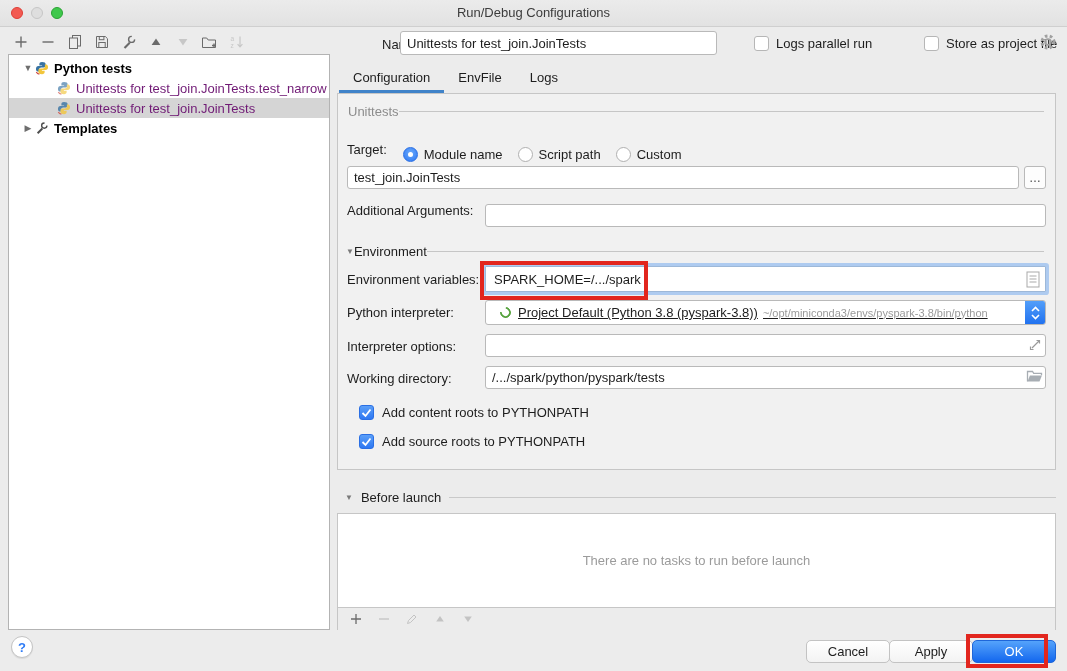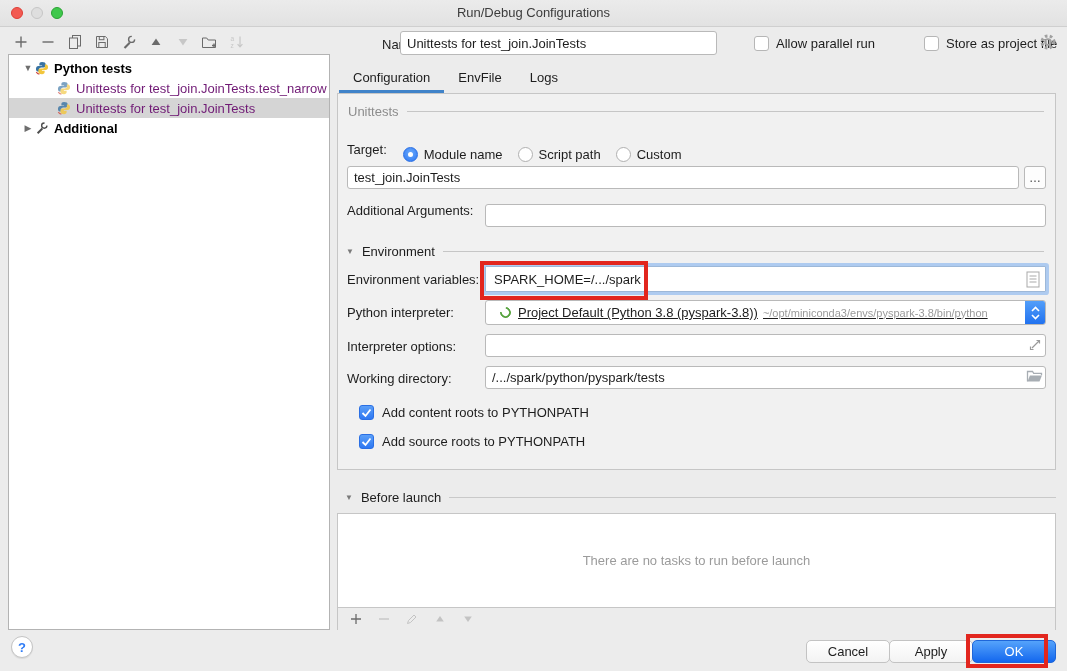--- a/index.html
+++ b/index.html
@@ -47,21 +47,21 @@
   .gear{position:absolute;left:1039px;top:33px;width:18px;height:18px;}
 
   
   .tabs{position:absolute;left:337px;top:66px;height:27px;display:flex;padding-left:2px;}
   .tab{position:relative;padding:4px 14px 0 14px;height:27px;box-sizing:border-box;color:#1d1d1d;}
   .tab.active::after{content:"";position:absolute;left:0;right:0;bottom:0;height:3px;background:#4083c9;}
 
   
   .panel{position:absolute;left:337px;top:93px;width:719px;height:377px;background:#f1f1f1;
     border:1px solid #c6c6c6;box-sizing:border-box;}
-  .sect{position:absolute;display:flex;align-items:center;gap:8px;}
+  .sect{position:absolute;display:flex;align-items:center;}
   .sect .line{flex:1;height:1px;background:#c6c6c6;}
   .p-group{left:10px;right:11px;top:10px;color:#8c8c8c;}
   .p-env{left:8px;right:11px;top:150px;color:#1d1d1d;}
   .rowlab{position:absolute;left:9px;}
   .target-row{position:absolute;left:9px;top:42px;display:flex;align-items:center;}
   .radio{width:15px;height:15px;border-radius:50%;box-sizing:border-box;flex:none;margin-right:6px;}
   .radio.on{background:radial-gradient(circle at 50% 38%,#6aa9fb,#2d78f3);border:1px solid #2a6fe4;
     display:flex;align-items:center;justify-content:center;}
   .radio.on i{width:5px;height:5px;border-radius:50%;background:#fff;}
   .radio.off{background:#fff;border:1px solid #b0b0b0;}
@@ -215,31 +215,31 @@
     <div class="trow pad-root">
       <span class="tw">
           <span class="tri">▶</span>
         </span>
       <span class="icon13">
         <svg width="14" height="14" viewBox="0 0 16 16">
             <path d="M3 14l5.4-5.4" stroke="#4d4d4d" stroke-width="2.2" fill="none"></path>
             <circle cx="10.6" cy="5.2" r="3" fill="none" stroke="#4d4d4d" stroke-width="1.6"></circle>
             <rect x="10.9" y="0.6" width="5" height="4.6" fill="#ffffff"></rect>
           </svg></span>
-      <span class="lbl-root">Additional</span>
+      <span class="lbl-root">Templates</span>
     </div>
   </div>
 
   <button class="help-btn">?</button>
 
   <span class="name-label">Name:</span>
   <input class="tfield name-field" value="Unittests for test_join.JoinTests" style="">
   <div class="cbrow" style="left:754px;top:36px;">
     <span class="cb off"></span>
-    <span>Allow parallel run</span>
+    <span>Logs parallel run</span>
   </div>
   <div class="cbrow" style="left:899px;top:36px;padding-left:25px;">
     <span class="cb off"></span>
     <span>Store as project file</span>
   </div>
   <span class="gear">
     <svg width="18" height="18" viewBox="0 0 16 16">
         <circle cx="8" cy="8" r="2.6" fill="none" stroke="#a0a0a0" stroke-width="1.5"></circle>
         <circle cx="8" cy="8" r="5.4" fill="none" stroke="#a0a0a0" stroke-width="2.6" stroke-dasharray="2.3 2.1"></circle>
       </svg></span>

